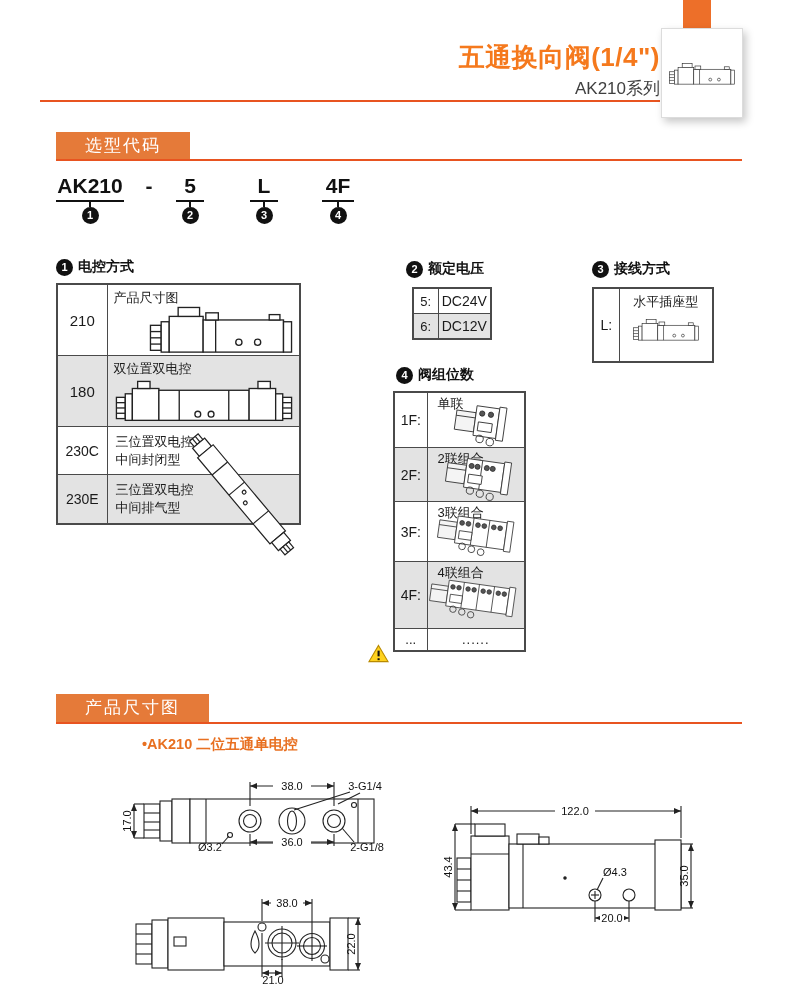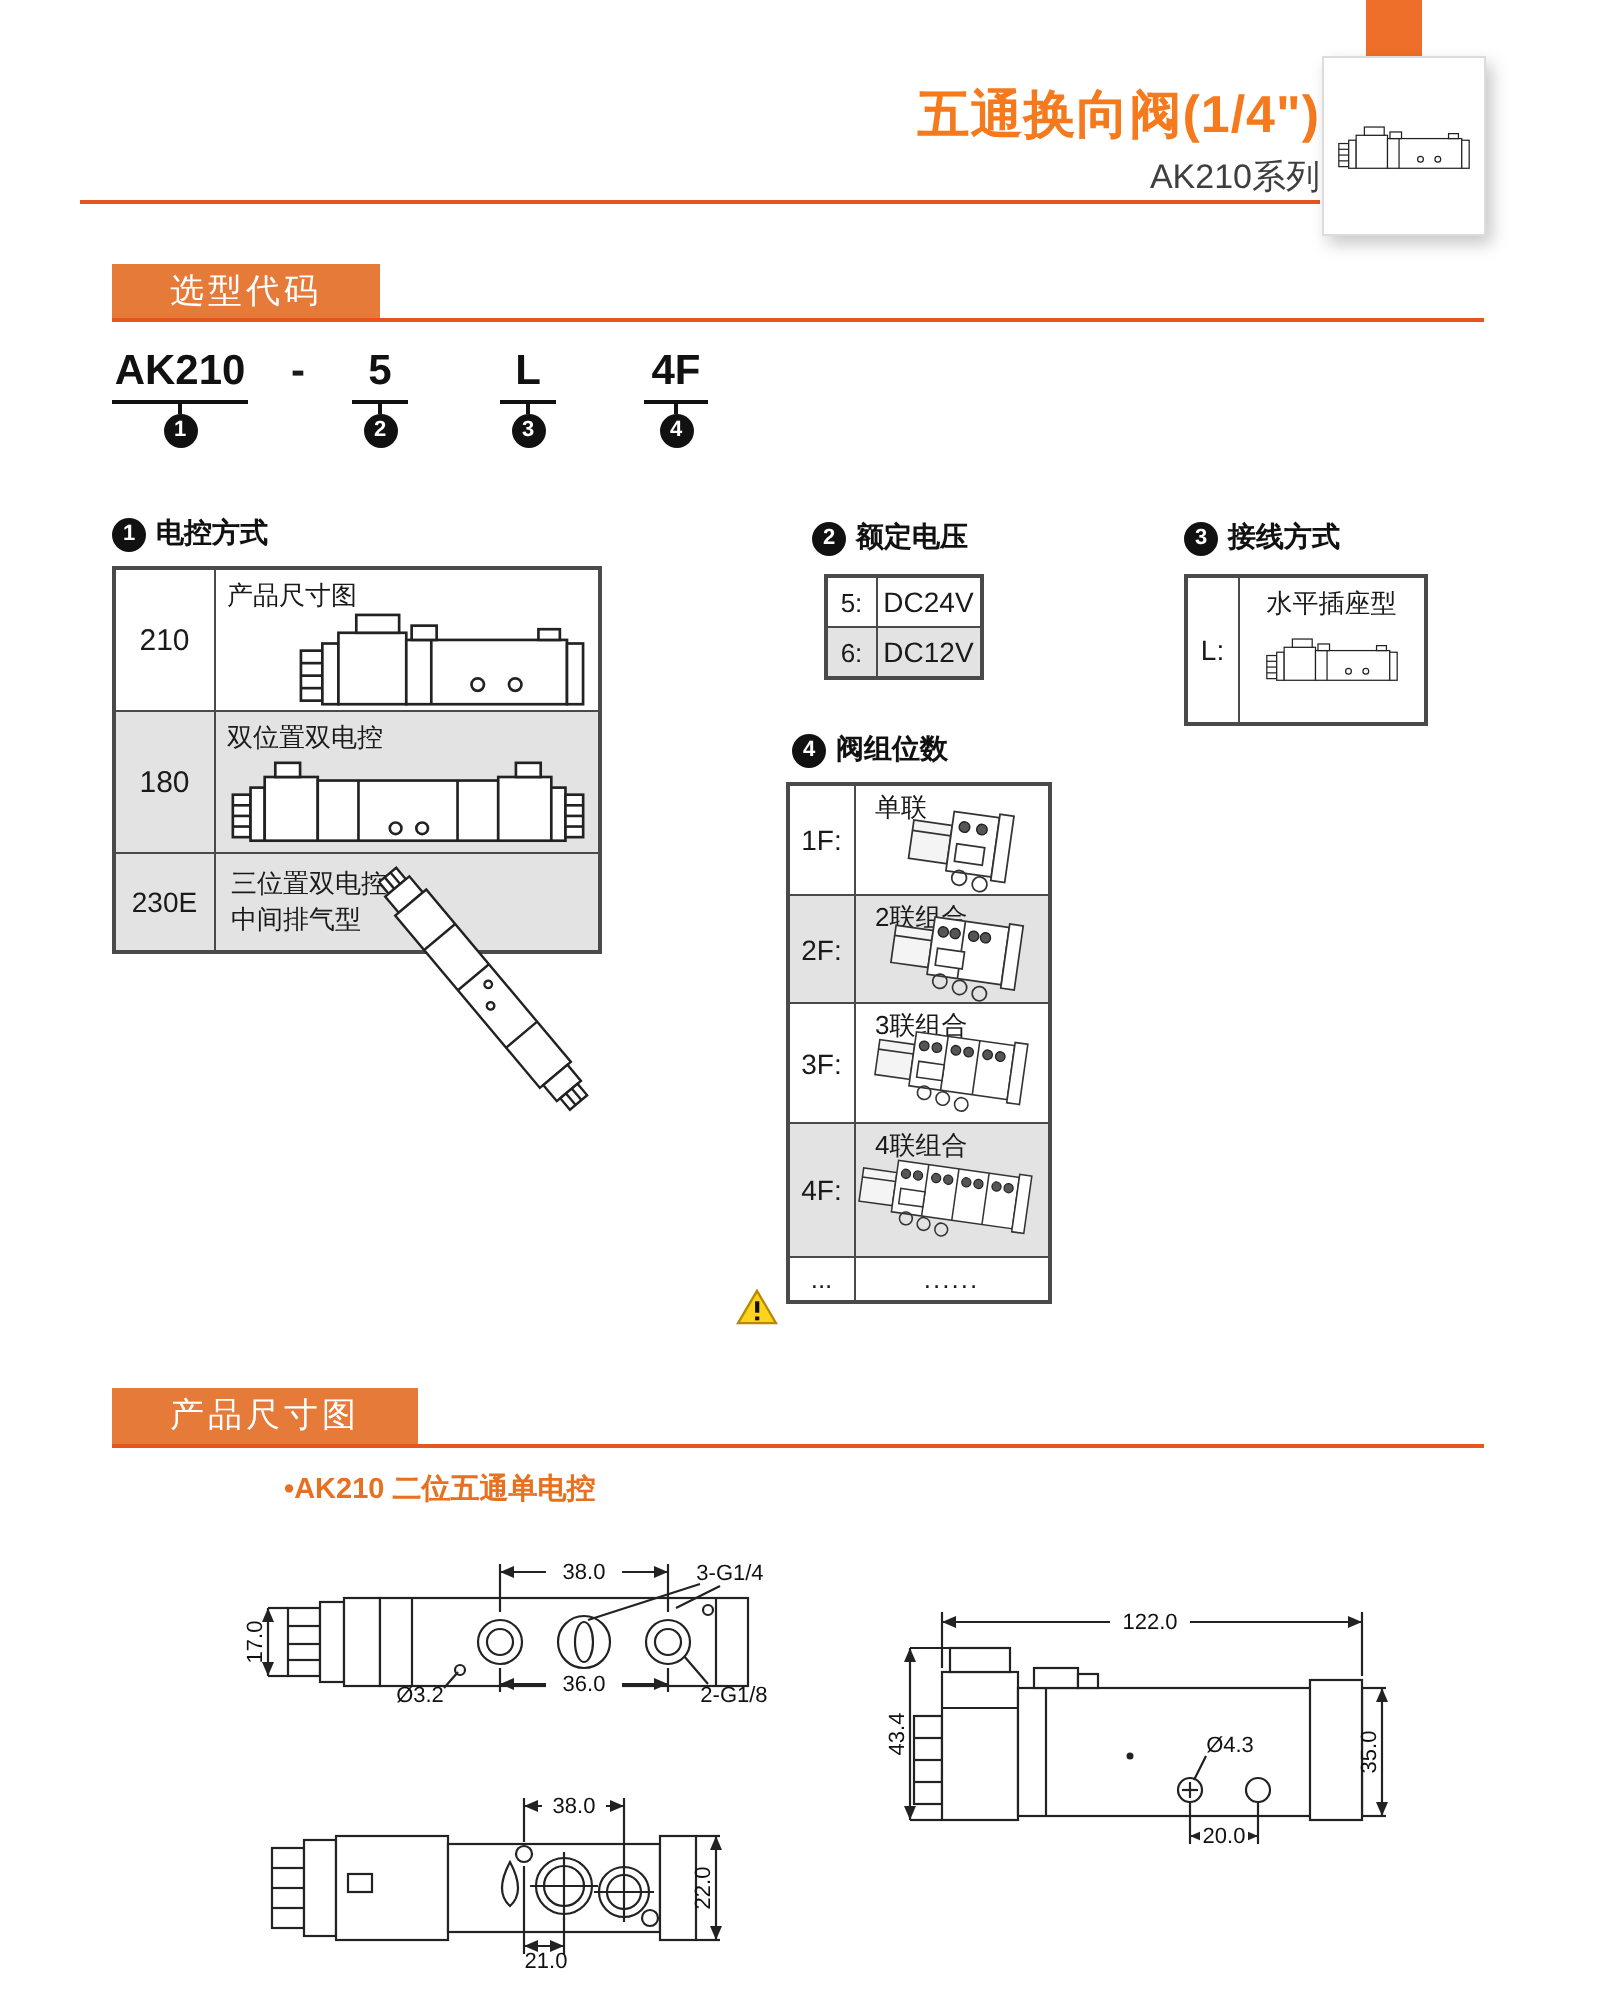--- a/index.html
+++ b/index.html
@@ -194,20 +194,27 @@
     </tr>
     <tr class="shade">
       <td class="code" style="height:70px"><span>180</span></td>
       <td class="desc">
             <span class="dline">双位置双电控</span>
         <svg class="abs" style="left:3px;bottom:3px;" width="186" height="46">
               <use href="#sym-dv" width="186" height="46"></use>
             </svg>
       </td>
     </tr>
+    <tr>
+      <td class="code" style="height:47px;font-size:14px;"><span>230C</span></td>
+      <td class="desc mid">
+            <span class="dline">三位置双电控</span>
+            <span class="dline">中间封闭型</span>
+          </td>
+    </tr>
     <tr class="shade">
       <td class="code" style="height:48px;font-size:14px;"><span>230E</span></td>
       <td class="desc mid">
             <span class="dline">三位置双电控</span>
             <span class="dline">中间排气型</span>
           </td>
     </tr>
   </tbody>
     </table>
   <svg class="abs" style="left:182px;top:420px;" width="126" height="150">

